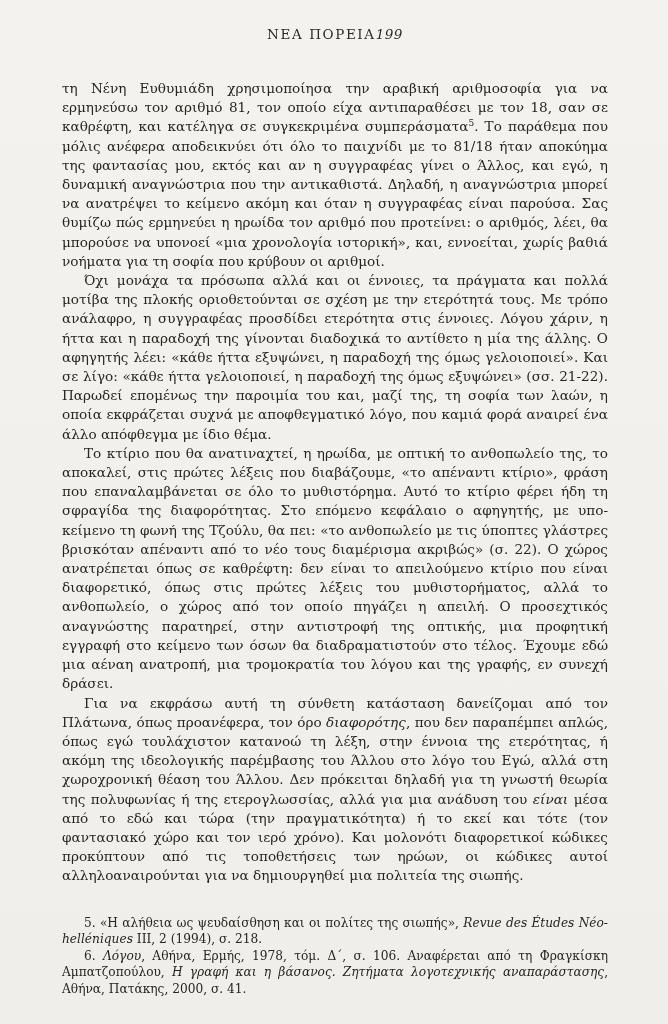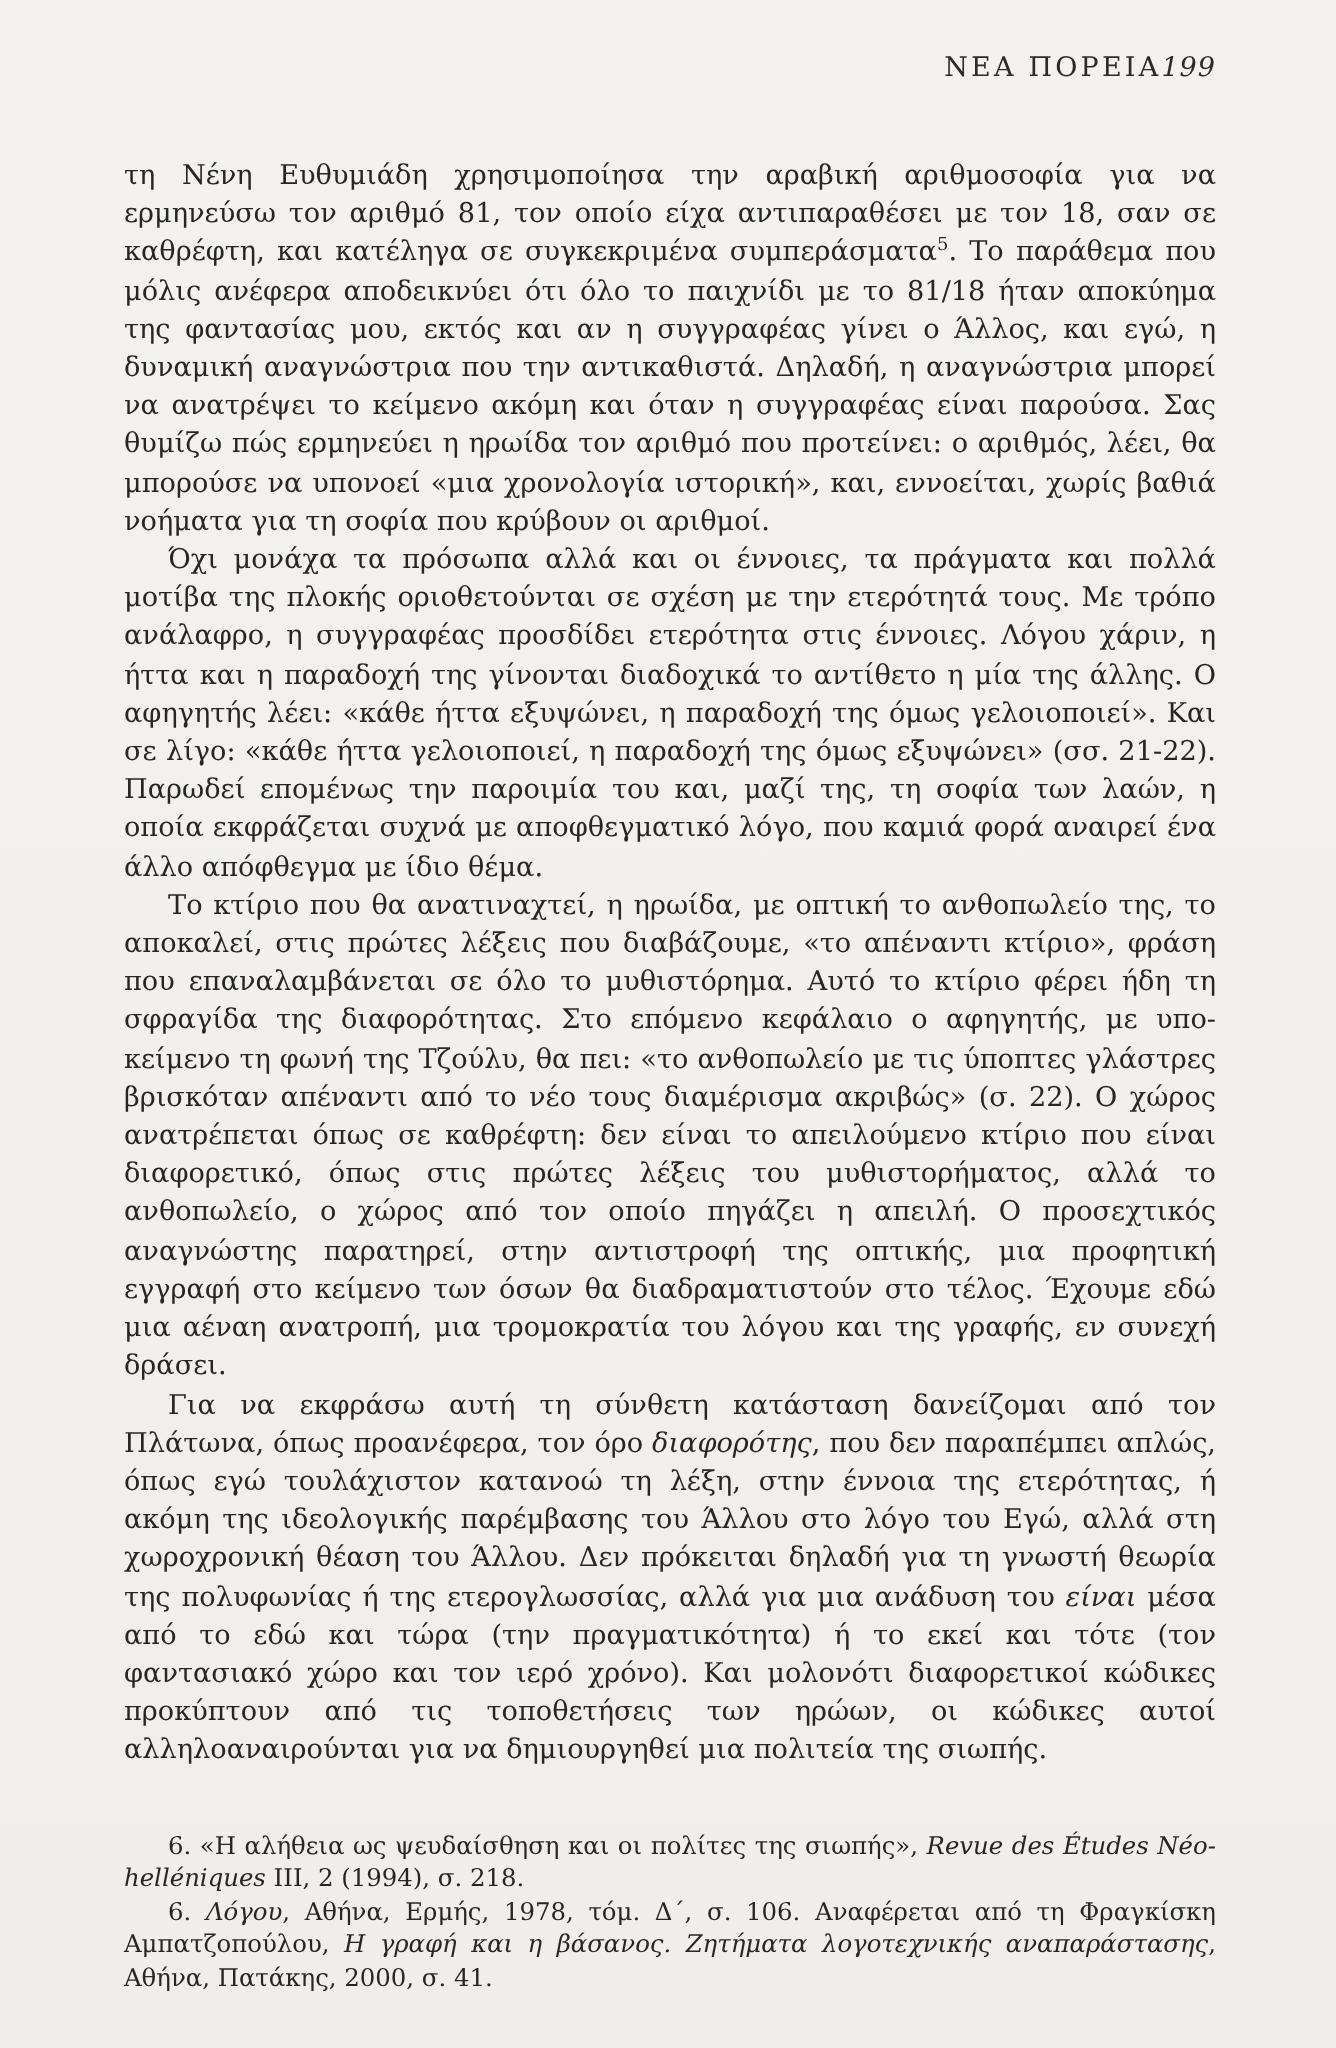--- a/index.html
+++ b/index.html
@@ -14,21 +14,21 @@
     margin: 0 auto;
     background: linear-gradient(180deg, #f3f2ee 0%, #f1f0ec 55%, #efeeea 100%);
     color: #29261f;
     font-family: "DejaVu Serif", "Liberation Serif", serif;
     box-sizing: border-box;
     padding: 26px 60px 0 62px;
     overflow: hidden;
   }
   .page-header {
     display: flex;
-    justify-content: flex-end;
+    justify-content: center;
     align-items: baseline;
     font-size: 13.5px;
     color: #2e2b24;
   }
   .journal-title {
     letter-spacing: 1.6px;
   }
   .page-number {
     letter-spacing: 0.5px;
     font-style: italic;
@@ -84,19 +84,19 @@
 
     <p class="para indent"><span>Το κτίριο που θα ανατιναχτεί, η ηρωίδα, με οπτική το ανθοπωλείο της, το αποκαλεί, στις πρώτες λέξεις που διαβάζουμε, «το απέναντι κτίριο», φράση που επαναλαμβάνεται σε όλο το μυθιστόρημα. Αυτό το κτίριο φέρει ήδη τη σφραγίδα της διαφορότητας. Στο επόμενο κεφάλαιο ο αφηγητής, με υπο-κείμενο τη φωνή της Τζούλυ, θα πει: «το ανθοπωλείο με τις ύποπτες γλάστρες βρισκόταν απέναντι από το νέο τους διαμέρισμα ακριβώς» (σ. 22). Ο χώρος ανατρέπεται όπως σε καθρέφτη: δεν είναι το απειλούμενο κτίριο που είναι διαφορετικό, όπως στις πρώτες λέξεις του μυθιστορήματος, αλλά το ανθοπωλείο, ο χώρος από τον οποίο πηγάζει η απειλή. Ο προσεχτικός αναγνώστης παρατηρεί, στην αντιστροφή της οπτικής, μια προφητική εγγραφή στο κείμενο των όσων θα διαδραματιστούν στο τέλος. Έχουμε εδώ μια αέναη ανατροπή, μια τρομοκρατία του λόγου και της γραφής, εν συνεχή δράσει.</span></p>
 
     <p class="para indent"><span>Για να εκφράσω αυτή τη σύνθετη κατάσταση δανείζομαι από τον Πλάτωνα, όπως προανέφερα, τον όρο </span><span class="it">διαφορότης</span><span>, που δεν παραπέμπει απλώς, όπως εγώ τουλάχιστον κατανοώ τη λέξη, στην έννοια της ετερότητας, ή ακόμη της ιδεολογικής παρέμβασης του Άλλου στο λόγο του Εγώ, αλλά στη χωροχρονική θέαση του Άλλου. Δεν πρόκειται δηλαδή για τη γνωστή θεωρία της πολυφωνίας ή της ετερογλωσσίας, αλλά για μια ανάδυση του </span><span class="it">είναι</span><span> μέσα από το εδώ και τώρα (την πραγματικότητα) ή το εκεί και τότε (τον φαντασιακό χώρο και τον ιερό χρόνο). Και μολονότι διαφορετικοί κώδικες προκύπτουν από τις τοποθετήσεις των ηρώων, οι κώδικες αυτοί αλληλοαναιρούνται για να δημιουργηθεί μια πολιτεία της σιωπής.</span></p>
 
 
   </main>
 
   <footer class="footnotes">
 
-    <p class="footnote"><span>6. «Η αλήθεια ως ψευδαίσθηση και οι πολίτες της σιωπής», </span><span class="it">Revue des Études Néo-helléniques</span><span> III, 2 (1994), σ. 218.</span></p>
+    <p class="footnote"><span>5. «Η αλήθεια ως ψευδαίσθηση και οι πολίτες της σιωπής», </span><span class="it">Revue des Études Néo-helléniques</span><span> III, 2 (1994), σ. 218.</span></p>
 
     <p class="footnote"><span>6. </span><span class="it">Λόγου</span><span>, Αθήνα, Ερμής, 1978, τόμ. Δ´, σ. 106. Αναφέρεται από τη Φραγκίσκη Αμπατζοπούλου, </span><span class="it">Η γραφή και η βάσανος. Ζητήματα λογοτεχνικής αναπαράστασης</span><span>, Αθήνα, Πατάκης, 2000, σ. 41.</span></p>
 
   </footer>
 
 </div>
 
 </body></html>

